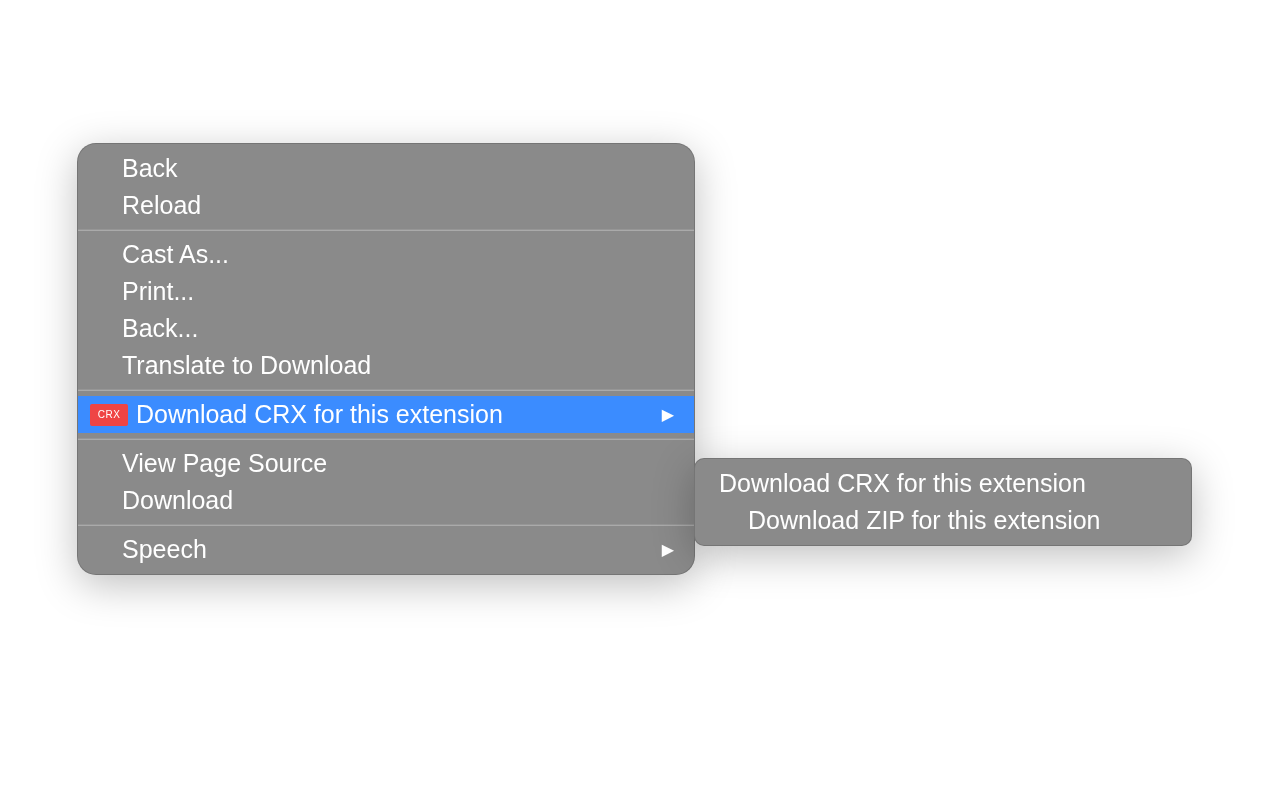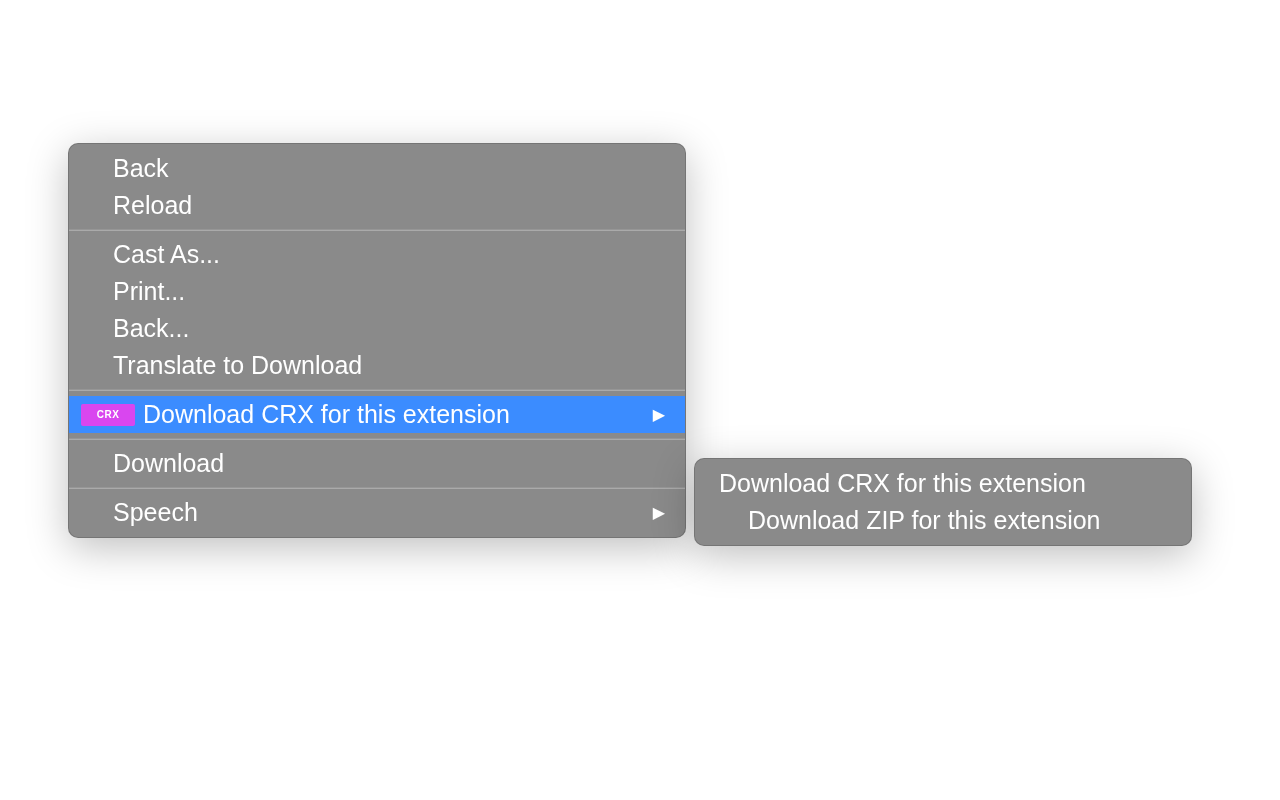--- a/index.html
+++ b/index.html
@@ -17,23 +17,24 @@
     }
     .context-menu {
       position: absolute;
       background: #8a8a8a;
       border-radius: 10px;
       box-shadow: 0 10px 40px rgba(0,0,0,0.25);
       padding: 6px 0;
       border: 1px solid rgba(0,0,0,0.15);
     }
     .main-menu {
-      left: 68px;
+      left: 77px;
       top: 143px;
       width: 618px;
+      border-radius: 19px;
     }
     .submenu {
       left: 694px;
       top: 458px;
       width: 498px;
     }
     .menu-item {
       display: flex;
       align-items: center;
       padding: 3px 18px 3px 44px;
@@ -49,26 +50,26 @@
     .menu-item.highlighted {
       background: #3b8cff;
     }
     .menu-item.with-icon {
       padding-left: 12px;
     }
     .menu-item .icon-box {
       display: inline-flex;
       align-items: center;
       justify-content: center;
-      width: 54px;
+      width: 38px;
       height: 22px;
-      background: #d946ef;
+      background: #ef4444;
       color: #ffffff;
       font-size: 10px;
-      font-weight: 700;
+      font-weight: 400;
       letter-spacing: 0.5px;
       border-radius: 2px;
       margin-right: 8px;
       flex-shrink: 0;
     }
     .menu-item .label {
       flex: 1;
     }
     .menu-item .submenu-arrow {
       margin-left: auto;
@@ -114,20 +115,23 @@
 
   <div class="menu-item highlighted with-icon">
     <span class="icon-box">CRX</span>
     <span class="label">Download CRX for this extension</span>
     <span class="submenu-arrow">▶</span>
   </div>
 
   <div class="separator"></div>
 
   <div class="menu-item">
+    <span class="label">View Page Source</span>
+  </div>
+  <div class="menu-item">
     <span class="label">Download</span>
   </div>
 
   <div class="separator"></div>
 
   <div class="menu-item">
     <span class="label">Speech</span>
     <span class="submenu-arrow">▶</span>
   </div>
 

